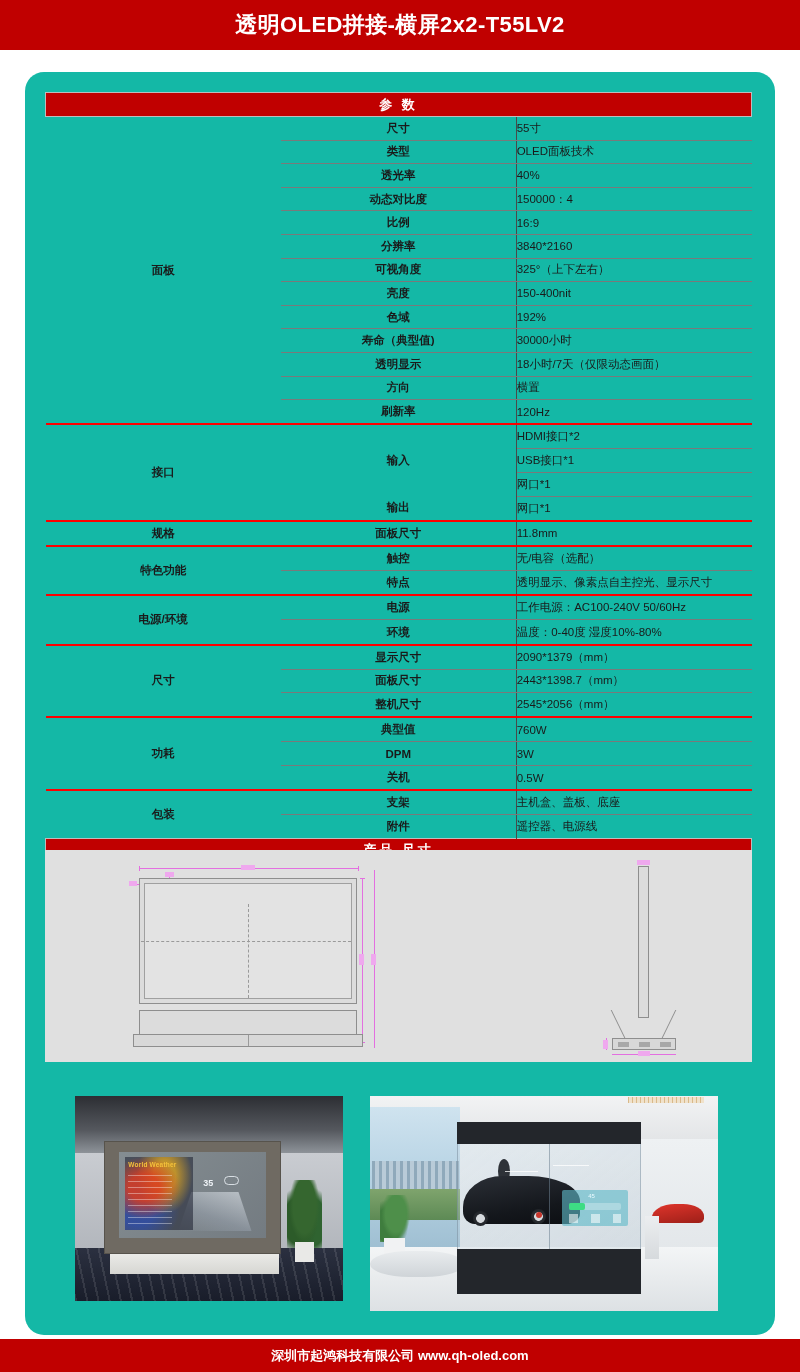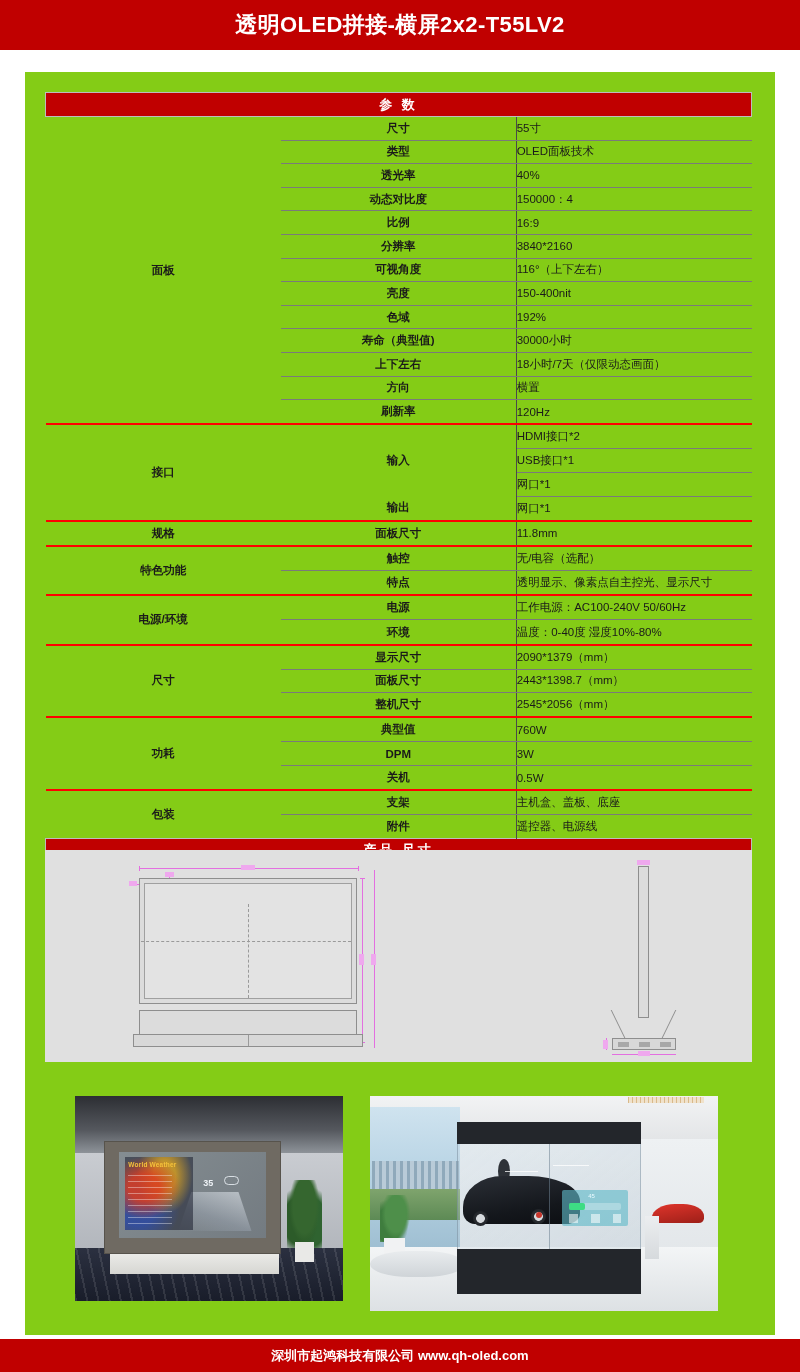--- a/index.html
+++ b/index.html
@@ -28,21 +28,22 @@
     letter-spacing: 0.4px;
   }
 
   
   .content-panel {
     position: absolute;
     left: 25px;
     top: 72px;
     width: 750px;
     height: 1263px;
-    background: #84cc16;
+    background: #14b8a6;
+    border-radius: 19px;
   }
 
   
   .spec-table {
     position: absolute;
     left: 20px;
     top: 20px;
     width: 707px;
     border-collapse: collapse;
     table-layout: fixed;
@@ -349,36 +350,36 @@
       <tr>
         <td class="col-key">比例</td>
         <td class="col-val">16:9</td>
       </tr>
       <tr>
         <td class="col-key">分辨率</td>
         <td class="col-val">3840*2160</td>
       </tr>
       <tr>
         <td class="col-key">可视角度</td>
-        <td class="col-val">116°（上下左右）</td>
+        <td class="col-val">325°（上下左右）</td>
       </tr>
       <tr>
         <td class="col-key">亮度</td>
         <td class="col-val">150-400nit</td>
       </tr>
       <tr>
         <td class="col-key">色域</td>
         <td class="col-val">192%</td>
       </tr>
       <tr>
         <td class="col-key">寿命（典型值)</td>
         <td class="col-val">30000小时</td>
       </tr>
       <tr>
-        <td class="col-key">上下左右</td>
+        <td class="col-key">透明显示</td>
         <td class="col-val">18小时/7天（仅限动态画面）</td>
       </tr>
       <tr>
         <td class="col-key">方向</td>
         <td class="col-val">横置</td>
       </tr>
       <tr class="grp-last">
         <td class="col-key">刷新率</td>
         <td class="col-val">120Hz</td>
       </tr>

